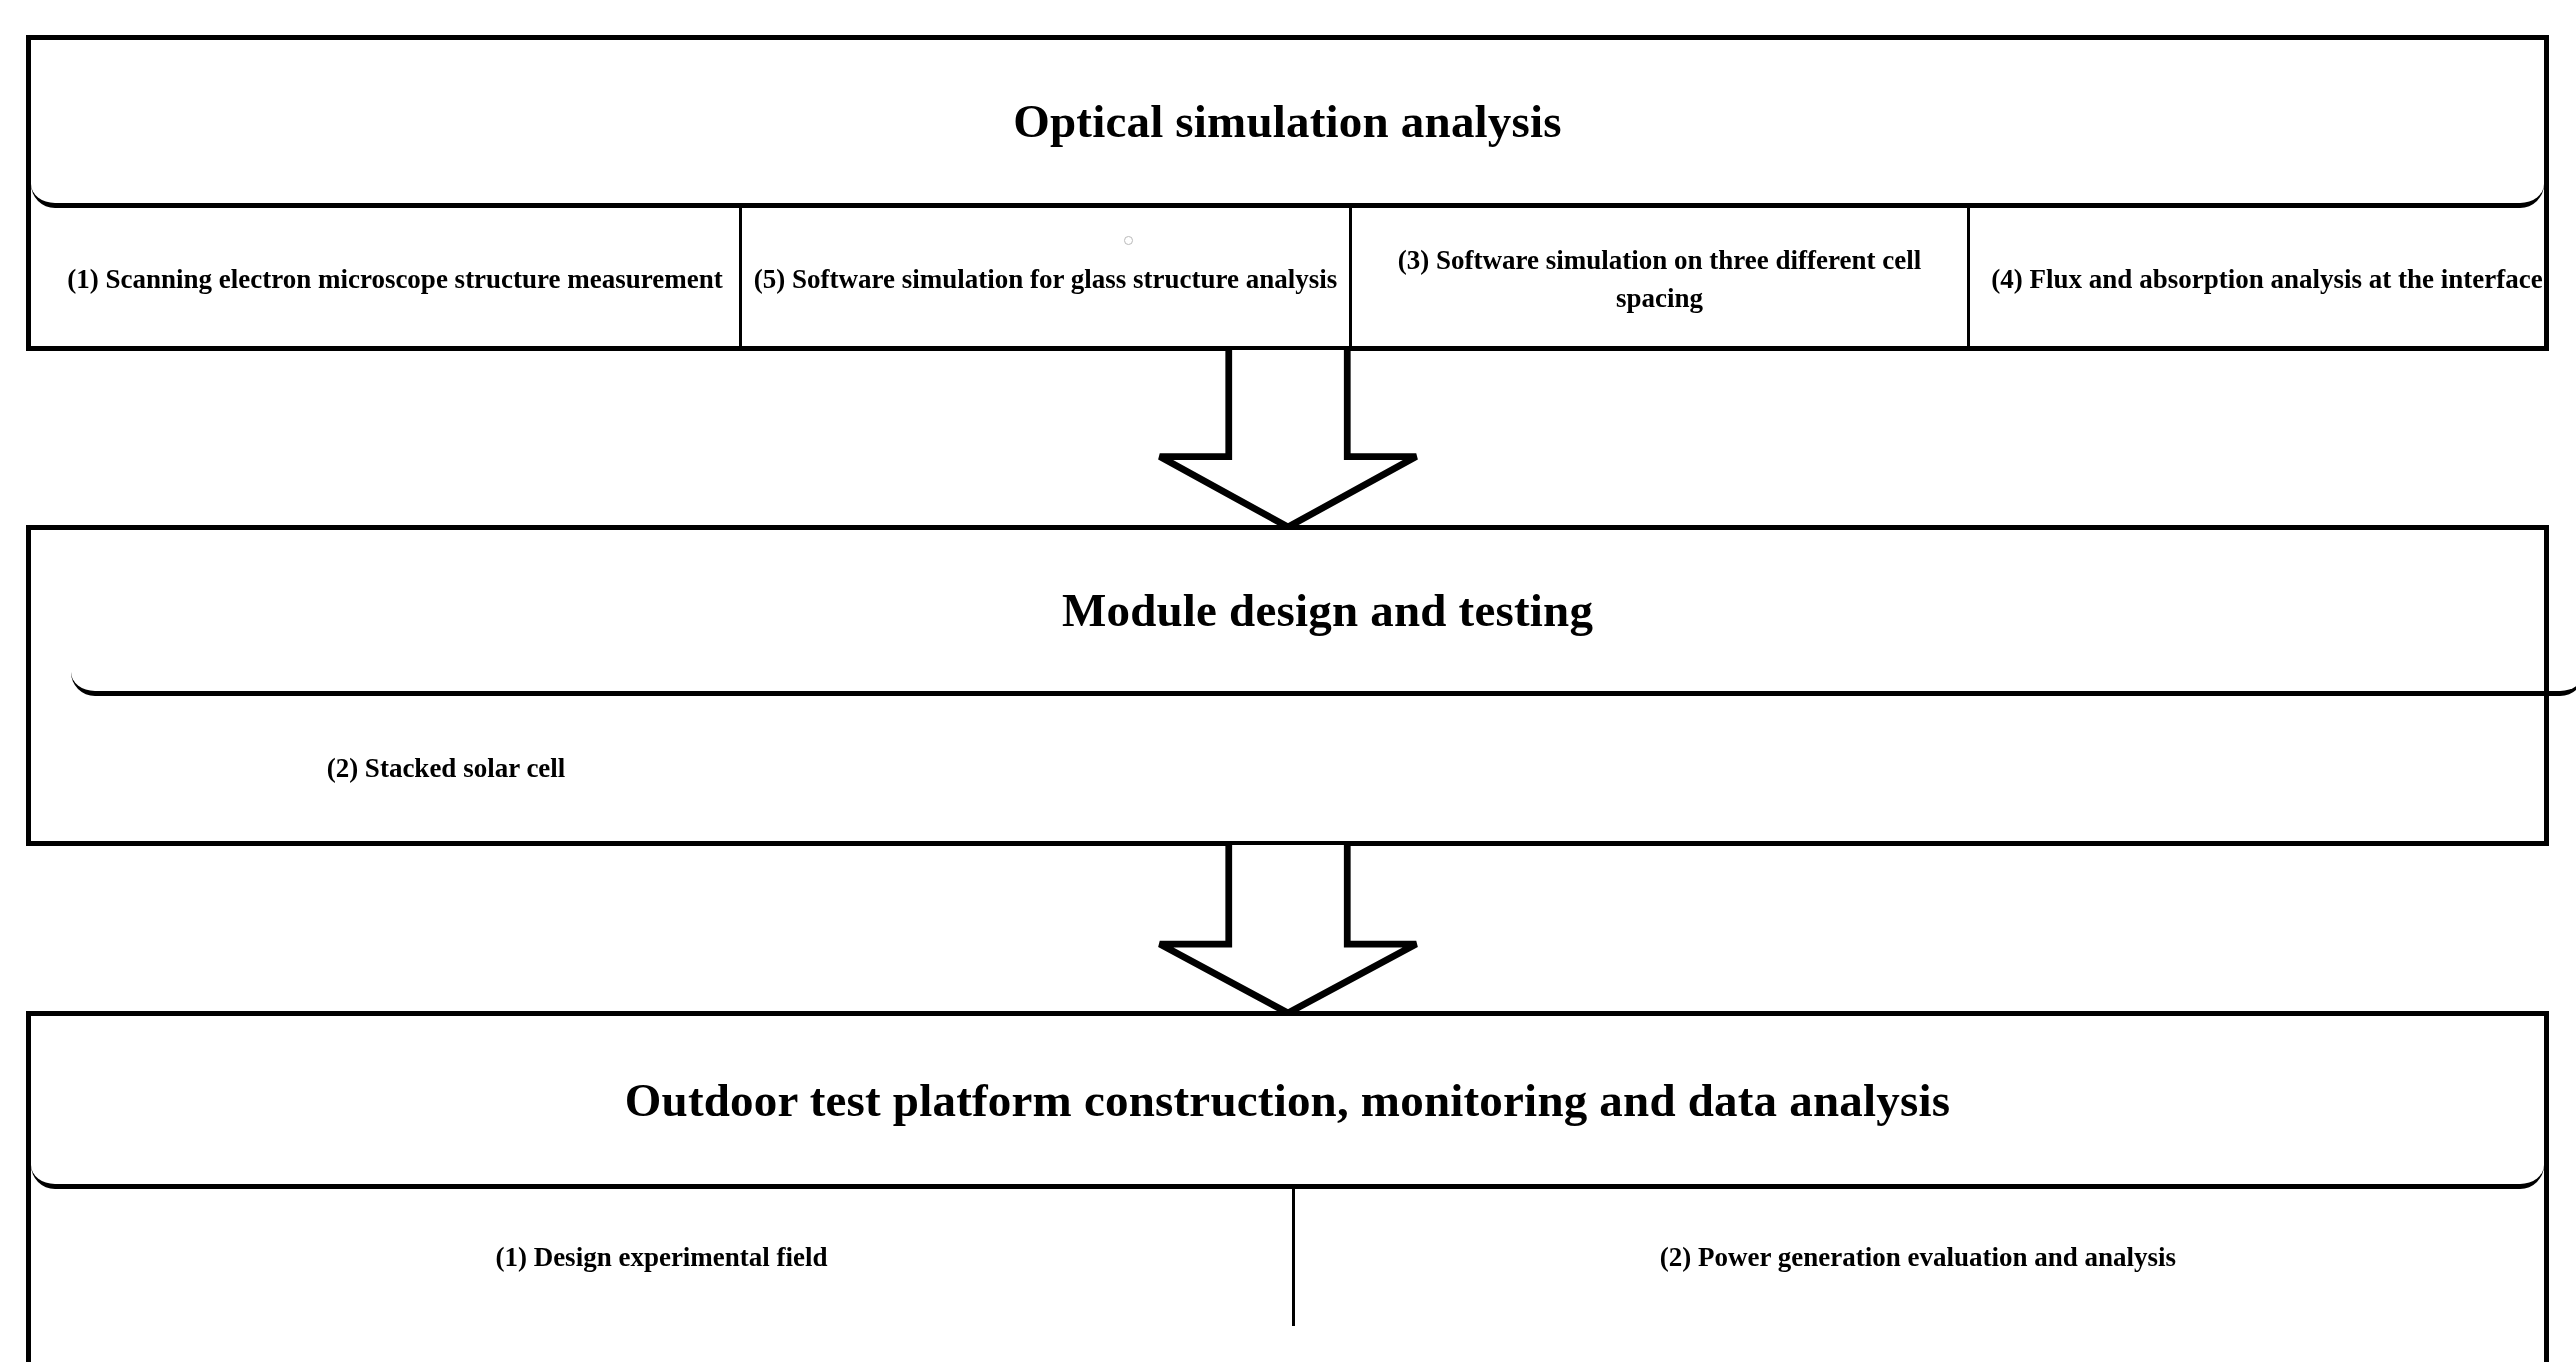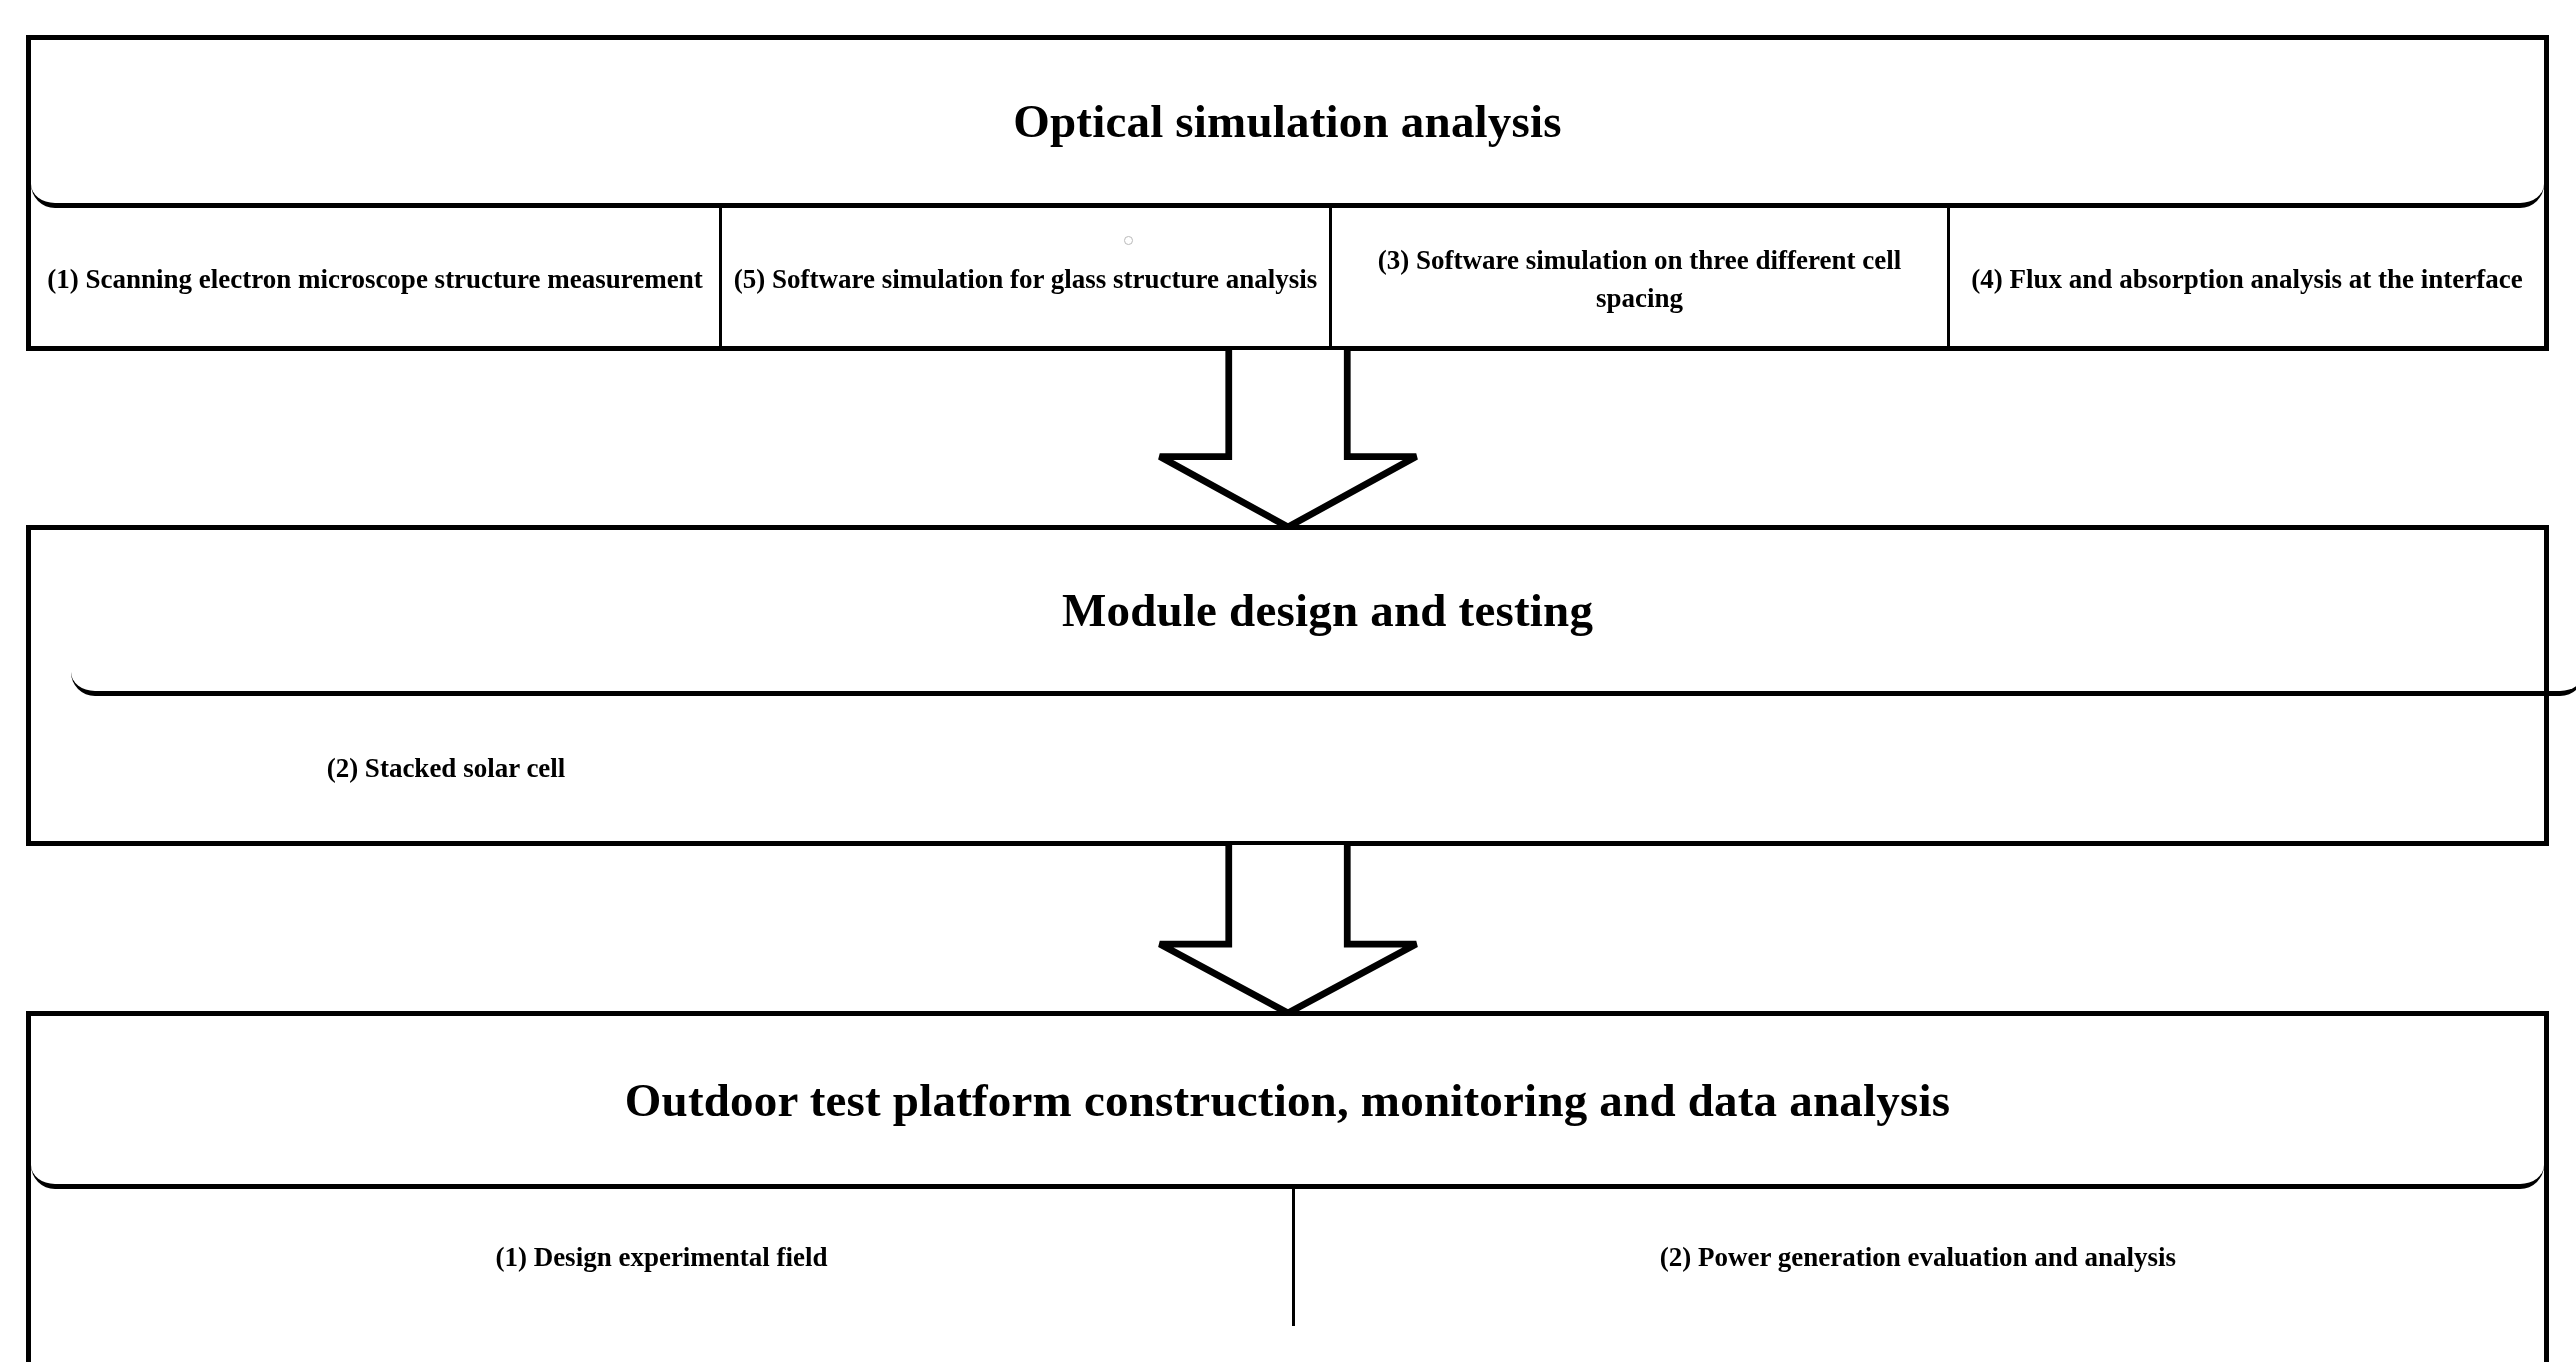--- a/index.html
+++ b/index.html
@@ -81,21 +81,21 @@
     background: transparent;
   }
 </style>
 </head>
 <body>
 
 <div id="canvas">
 
   <div class="block" style="left:26px; top:35px; width:2523px; height:316px;">
     <div class="block-title" style="height:168px;">Optical simulation analysis</div>
-    <div class="block-row" style="height:143px;">
+    <div class="block-row" style="height:143px;margin-left:20px;">
       <div class="cell" style="width:691px;">(1) Scanning electron microscope structure measurement</div>
       <div class="cell" style="width:610px;">(5) Software simulation for glass structure analysis</div>
       <div class="cell" style="width:618px;">(3) Software simulation on three different cell spacing</div>
       <div class="cell" style="width:594px;">(4) Flux and absorption analysis at the interface</div>
     </div>
   </div>
 
   <div class="speck" style="left:1124px; top:236px;"></div>
 
   <div class="arrow" style="left:1156px; top:350px; width:264px; height:180px;">

